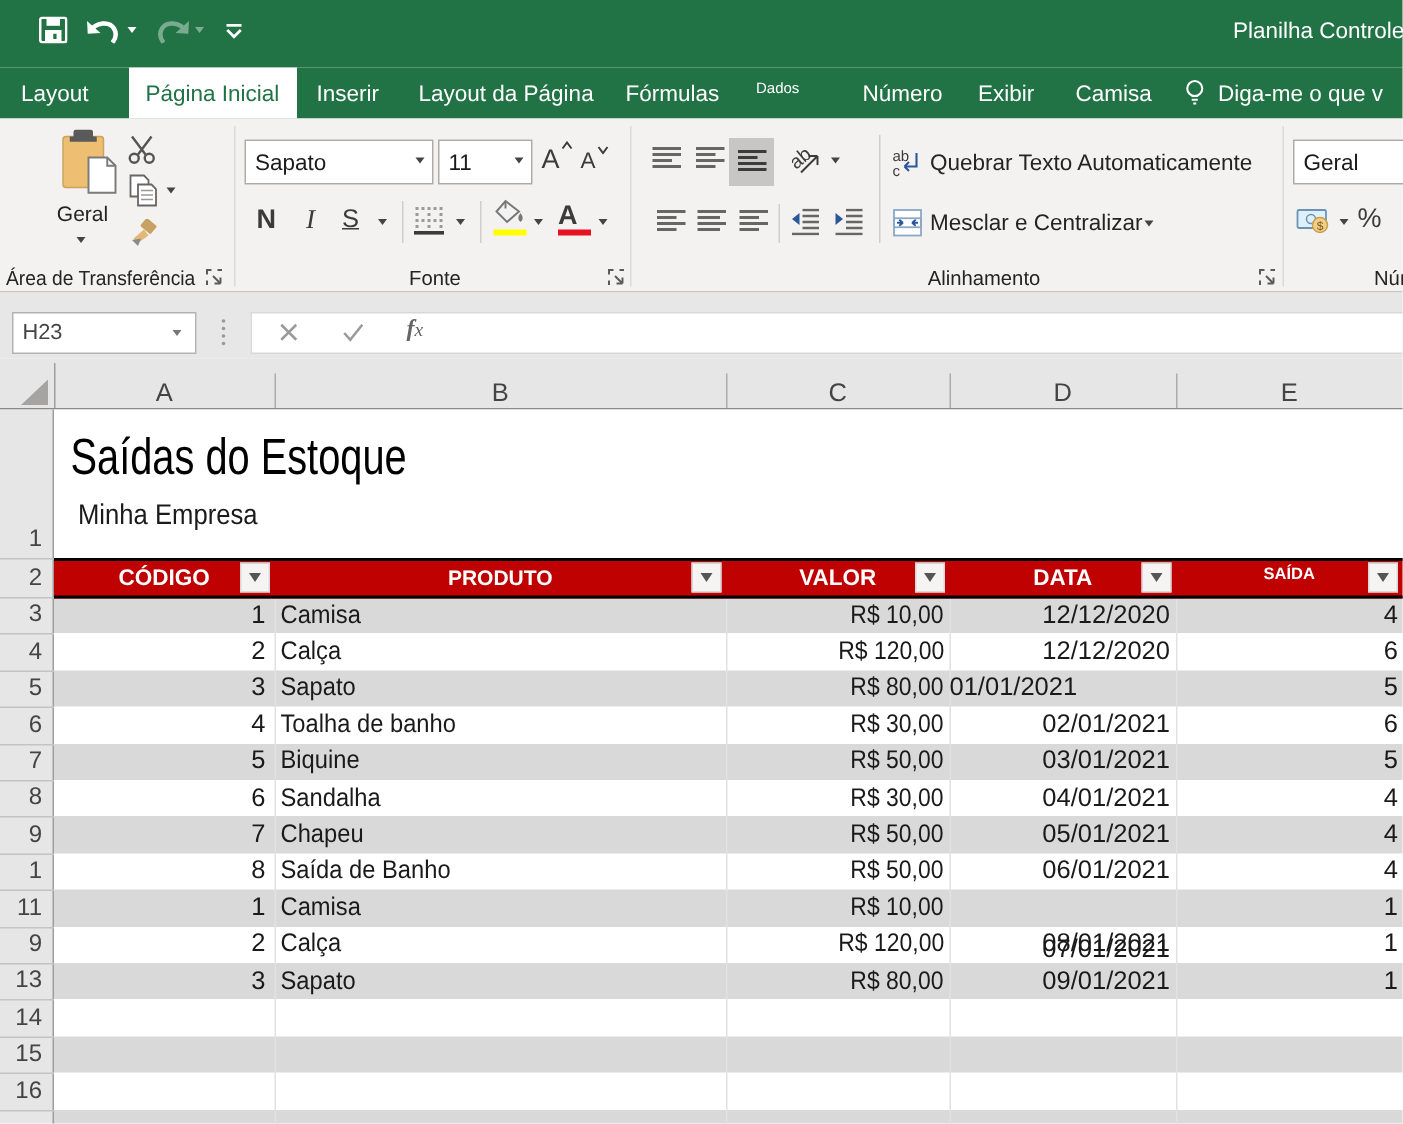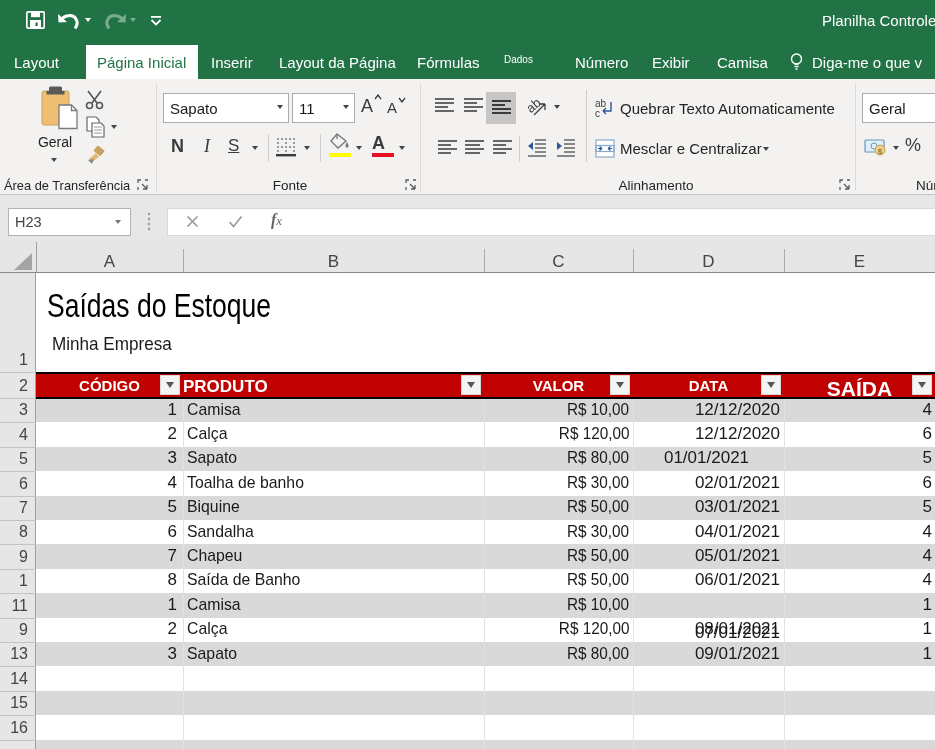--- a/index.html
+++ b/index.html
@@ -263,48 +263,48 @@
 <div class="a" style="left:36px;top:690.8px;width:899px;height:24.4px;background:#d9d9d9;"></div>
 <div class="a" style="left:36px;top:739.6px;width:899px;height:9.4px;background:#d9d9d9;"></div>
 <div class="a" style="left:183px;top:398.5px;width:1px;height:350.5px;background:#e2e2e2;"></div>
 <div class="a" style="left:484px;top:398.5px;width:1px;height:350.5px;background:#e2e2e2;"></div>
 <div class="a" style="left:633px;top:398.5px;width:1px;height:350.5px;background:#e2e2e2;"></div>
 <div class="a" style="left:784px;top:398.5px;width:1px;height:350.5px;background:#e2e2e2;"></div>
 <div class="a" style="left:36px;top:371.5px;width:899px;height:27px;background:#c00101;border-top:2.5px solid #000;border-bottom:2.5px solid #000;"></div>
 <div class="a" style="left:36px;top:377px;width:147px;text-align:center;font-size:15px;font-weight:bold;color:#fff;">CÓDIGO</div>
 <div class="a" style="left:160px;top:375px;width:20px;height:20px;background:#f5f4f3;border:1px solid #d8d8d8;"></div>
 <div class="a" style="left:166px;top:382px;width:0;height:0;border-left:4.5px solid transparent;border-right:4.5px solid transparent;border-top:6px solid #555;"></div>
-<div class="a" style="left:183px;top:377px;width:301px;text-align:left;font-size:17px;font-weight:bold;color:#fff;">PRODUTO</div>
+<div class="a" style="left:183px;top:377px;width:301px;text-align:center;font-size:14px;font-weight:bold;color:#fff;">PRODUTO</div>
 <div class="a" style="left:461px;top:375px;width:20px;height:20px;background:#f5f4f3;border:1px solid #d8d8d8;"></div>
 <div class="a" style="left:467px;top:382px;width:0;height:0;border-left:4.5px solid transparent;border-right:4.5px solid transparent;border-top:6px solid #555;"></div>
 <div class="a" style="left:484px;top:377px;width:149px;text-align:center;font-size:15px;font-weight:bold;color:#fff;">VALOR</div>
 <div class="a" style="left:610px;top:375px;width:20px;height:20px;background:#f5f4f3;border:1px solid #d8d8d8;"></div>
 <div class="a" style="left:616px;top:382px;width:0;height:0;border-left:4.5px solid transparent;border-right:4.5px solid transparent;border-top:6px solid #555;"></div>
 <div class="a" style="left:633px;top:377px;width:151px;text-align:center;font-size:15px;font-weight:bold;color:#fff;">DATA</div>
 <div class="a" style="left:761px;top:375px;width:20px;height:20px;background:#f5f4f3;border:1px solid #d8d8d8;"></div>
 <div class="a" style="left:767px;top:382px;width:0;height:0;border-left:4.5px solid transparent;border-right:4.5px solid transparent;border-top:6px solid #555;"></div>
-<div class="a" style="left:784px;top:377px;width:151px;text-align:center;font-size:21px;font-weight:bold;color:#fff;">SAÍDA</div>
+<div class="a" style="left:784px;top:377px;width:151px;text-align:center;font-size:11px;font-weight:bold;color:#fff;">SAÍDA</div>
 <div class="a" style="left:912px;top:375px;width:20px;height:20px;background:#f5f4f3;border:1px solid #d8d8d8;"></div>
 <div class="a" style="left:918px;top:382px;width:0;height:0;border-left:4.5px solid transparent;border-right:4.5px solid transparent;border-top:6px solid #555;"></div>
 <div class="a" style="left:47px;top:285.5px;font-size:34px;color:#000;transform:scaleX(0.78);transform-origin:left top;white-space:nowrap;">Saídas do Estoque</div>
 <div class="a" style="left:52px;top:332.5px;font-size:19px;color:#1b1b1b;transform:scaleX(0.9);transform-origin:left top;white-space:nowrap;">Minha Empresa</div>
 <div class="a" style="left:36px;top:399.5px;width:141px;text-align:right;font-size:17px;color:#1a1a1a;">1</div>
 <div class="a" style="left:187px;top:399.5px;font-size:17px;color:#1a1a1a;white-space:nowrap;transform:scaleX(0.93);transform-origin:left top;">Camisa</div>
 <div class="a" style="left:484px;top:399.5px;width:145px;text-align:right;font-size:17px;color:#1a1a1a;"><span style="display:inline-block;transform:scaleX(0.9);transform-origin:right top;">R$ 10,00</span></div>
 <div class="a" style="left:633px;top:399.5px;width:147px;text-align:right;font-size:17px;color:#1a1a1a;">12/12/2020</div>
 <div class="a" style="left:784px;top:399.5px;width:148px;text-align:right;font-size:17px;color:#1a1a1a;">4</div>
 <div class="a" style="left:36px;top:423.9px;width:141px;text-align:right;font-size:17px;color:#1a1a1a;">2</div>
 <div class="a" style="left:187px;top:423.9px;font-size:17px;color:#1a1a1a;white-space:nowrap;transform:scaleX(0.93);transform-origin:left top;">Calça</div>
 <div class="a" style="left:484px;top:423.9px;width:145px;text-align:right;font-size:17px;color:#1a1a1a;"><span style="display:inline-block;transform:scaleX(0.9);transform-origin:right top;">R$ 120,00</span></div>
 <div class="a" style="left:633px;top:423.9px;width:147px;text-align:right;font-size:17px;color:#1a1a1a;">12/12/2020</div>
 <div class="a" style="left:784px;top:423.9px;width:148px;text-align:right;font-size:17px;color:#1a1a1a;">6</div>
 <div class="a" style="left:36px;top:448.3px;width:141px;text-align:right;font-size:17px;color:#1a1a1a;">3</div>
 <div class="a" style="left:187px;top:448.3px;font-size:17px;color:#1a1a1a;white-space:nowrap;transform:scaleX(0.93);transform-origin:left top;">Sapato</div>
 <div class="a" style="left:484px;top:448.3px;width:145px;text-align:right;font-size:17px;color:#1a1a1a;"><span style="display:inline-block;transform:scaleX(0.9);transform-origin:right top;">R$ 80,00</span></div>
-<div class="a" style="left:633px;top:448.3px;width:147px;text-align:center;font-size:17px;color:#1a1a1a;">01/01/2021</div>
+<div class="a" style="left:633px;top:448.3px;width:147px;text-align:left;font-size:17px;color:#1a1a1a;">01/01/2021</div>
 <div class="a" style="left:784px;top:448.3px;width:148px;text-align:right;font-size:17px;color:#1a1a1a;">5</div>
 <div class="a" style="left:36px;top:472.7px;width:141px;text-align:right;font-size:17px;color:#1a1a1a;">4</div>
 <div class="a" style="left:187px;top:472.7px;font-size:17px;color:#1a1a1a;white-space:nowrap;transform:scaleX(0.93);transform-origin:left top;">Toalha de banho</div>
 <div class="a" style="left:484px;top:472.7px;width:145px;text-align:right;font-size:17px;color:#1a1a1a;"><span style="display:inline-block;transform:scaleX(0.9);transform-origin:right top;">R$ 30,00</span></div>
 <div class="a" style="left:633px;top:472.7px;width:147px;text-align:right;font-size:17px;color:#1a1a1a;">02/01/2021</div>
 <div class="a" style="left:784px;top:472.7px;width:148px;text-align:right;font-size:17px;color:#1a1a1a;">6</div>
 <div class="a" style="left:36px;top:497.1px;width:141px;text-align:right;font-size:17px;color:#1a1a1a;">5</div>
 <div class="a" style="left:187px;top:497.1px;font-size:17px;color:#1a1a1a;white-space:nowrap;transform:scaleX(0.93);transform-origin:left top;">Biquine</div>
 <div class="a" style="left:484px;top:497.1px;width:145px;text-align:right;font-size:17px;color:#1a1a1a;"><span style="display:inline-block;transform:scaleX(0.9);transform-origin:right top;">R$ 50,00</span></div>
 <div class="a" style="left:633px;top:497.1px;width:147px;text-align:right;font-size:17px;color:#1a1a1a;">03/01/2021</div>

